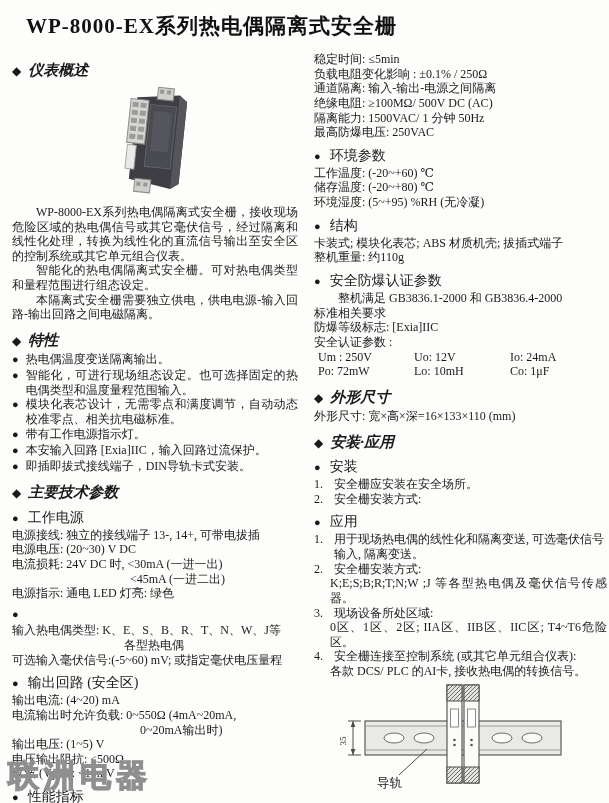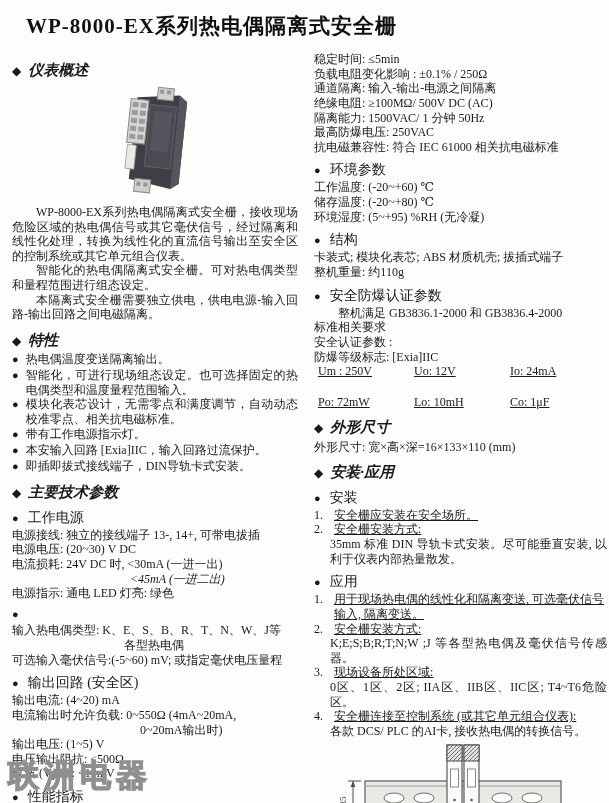--- a/index.html
+++ b/index.html
@@ -22,35 +22,35 @@
   .col-right { width:297px; }
 
   .sec-h { display:flex; align-items:baseline; gap:7px; margin:9px 0 3px 4px;
            font-size:15px; font-weight:bold; font-style:italic; }
   .sec-h .dia { font-style:normal; font-size:12px; }
   .sub-h { display:flex; align-items:baseline; gap:9px; margin:7px 0 2px 4px;
            font-size:12.5px; }
   .sub-h .bul { font-size:11px; }
   .sub-h .sh-label { font-size:14px; }
   .line { margin-left:4px; white-space:nowrap; }
-  .ind-a { padding-left:118px;font-style:italic; }
+  .ind-a { padding-left:118px; }
   .ind-b { padding-left:112px; }
   .ind-c { padding-left:128px; }
   .para { text-indent:2em; margin-left:4px; text-align:justify; }
   .feat { display:flex; gap:7px; margin-left:4px; }
   .feat .bul { font-size:11px; line-height:1.45; }
   .feat .txt { flex:1; text-align:justify; }
   .numitem { display:flex; gap:5px; margin-left:4px; }
   .numitem .num { width:15px; flex:none; }
-  .numitem .body { flex:1;text-decoration:underline; }
+  .numitem .body { flex:1; }
   .subline { margin-left:20px; text-align:justify; }
   .indent2em { text-indent:2em; }
 
   .cert-table { display:grid; grid-template-columns:96px 96px 1fr;
-                margin-left:8px; row-gap:16px;text-decoration:underline; }
+                margin-left:8px; row-gap:0; }
   .figure-product { text-align:center; margin:6px 0 6px 0; }
   .figure-din { text-align:center; margin-top:4px; }
 
   .watermark {
     position:absolute; left:8px; bottom:8px;
     font-size:31px; font-weight:bold; letter-spacing:5px;
     color:#ffffff; -webkit-text-stroke:1.3px #8f8f8f;
     text-shadow:0 0 1px #aaa;
   }
 </style>
@@ -179,21 +179,20 @@
     </div>
 
     <div class="col-right">
 
       <div class="line">稳定时间: ≤5min</div>
       <div class="line">负载电阻变化影响 : ±0.1% / 250Ω</div>
       <div class="line">通道隔离: 输入-输出-电源之间隔离</div>
       <div class="line">绝缘电阻: ≥100MΩ/ 500V DC (AC)</div>
       <div class="line">隔离能力: 1500VAC/ 1 分钟 50Hz</div>
       <div class="line">最高防爆电压: 250VAC</div>
-      <div class="line">抗电磁兼容性: 符合 IEC 61000 相关抗电磁标准</div>
 
       <div class="sub-h">
         <span class="bul">●</span>
         <span class="sh-label">环境参数</span>
       </div>
       <div class="line">工作温度:  (-20~+60) ℃</div>
       <div class="line">储存温度:  (-20~+80) ℃</div>
       <div class="line">环境湿度:  (5~+95) %RH  (无冷凝)</div>
 
       <div class="sub-h">
@@ -202,22 +201,22 @@
       </div>
       <div class="line">卡装式; 模块化表芯; ABS 材质机壳; 拔插式端子</div>
       <div class="line">整机重量: 约110g</div>
 
       <div class="sub-h">
         <span class="bul">●</span>
         <span class="sh-label">安全防爆认证参数</span>
       </div>
       <div class="line indent2em">整机满足 GB3836.1-2000 和 GB3836.4-2000</div>
       <div class="line">标准相关要求</div>
+      <div class="line">防爆等级标志: [Exia]IIC</div>
       <div class="line">安全认证参数 :</div>
-      <div class="line">防爆等级标志: [Exia]IIC</div>
       <div class="cert-table">
         <span>Um : 250V</span>
         <span>Uo: 12V</span>
         <span>Io: 24mA</span>
         <span>Po: 72mW</span>
         <span>Lo: 10mH</span>
         <span>Co: 1μF</span>
       </div>
 
       <div class="sec-h">
@@ -236,21 +235,20 @@
         <span class="sh-label">安装</span>
       </div>
       <div class="numitem">
         <span class="num">1.</span>
         <span class="body">安全栅应安装在安全场所。</span>
       </div>
       <div class="numitem">
         <span class="num">2.</span>
         <span class="body">安全栅安装方式:</span>
       </div>
-      <div class="subline">35mm 标准 DIN 导轨卡式安装。尽可能垂直安装, 以利于仪表内部热量散发。</div>
 
       <div class="sub-h">
         <span class="bul">●</span>
         <span class="sh-label">应用</span>
       </div>
       <div class="numitem">
         <span class="num">1.</span>
         <span class="body">用于现场热电偶的线性化和隔离变送, 可选毫伏信号输入, 隔离变送。</span>
       </div>
       <div class="numitem">

